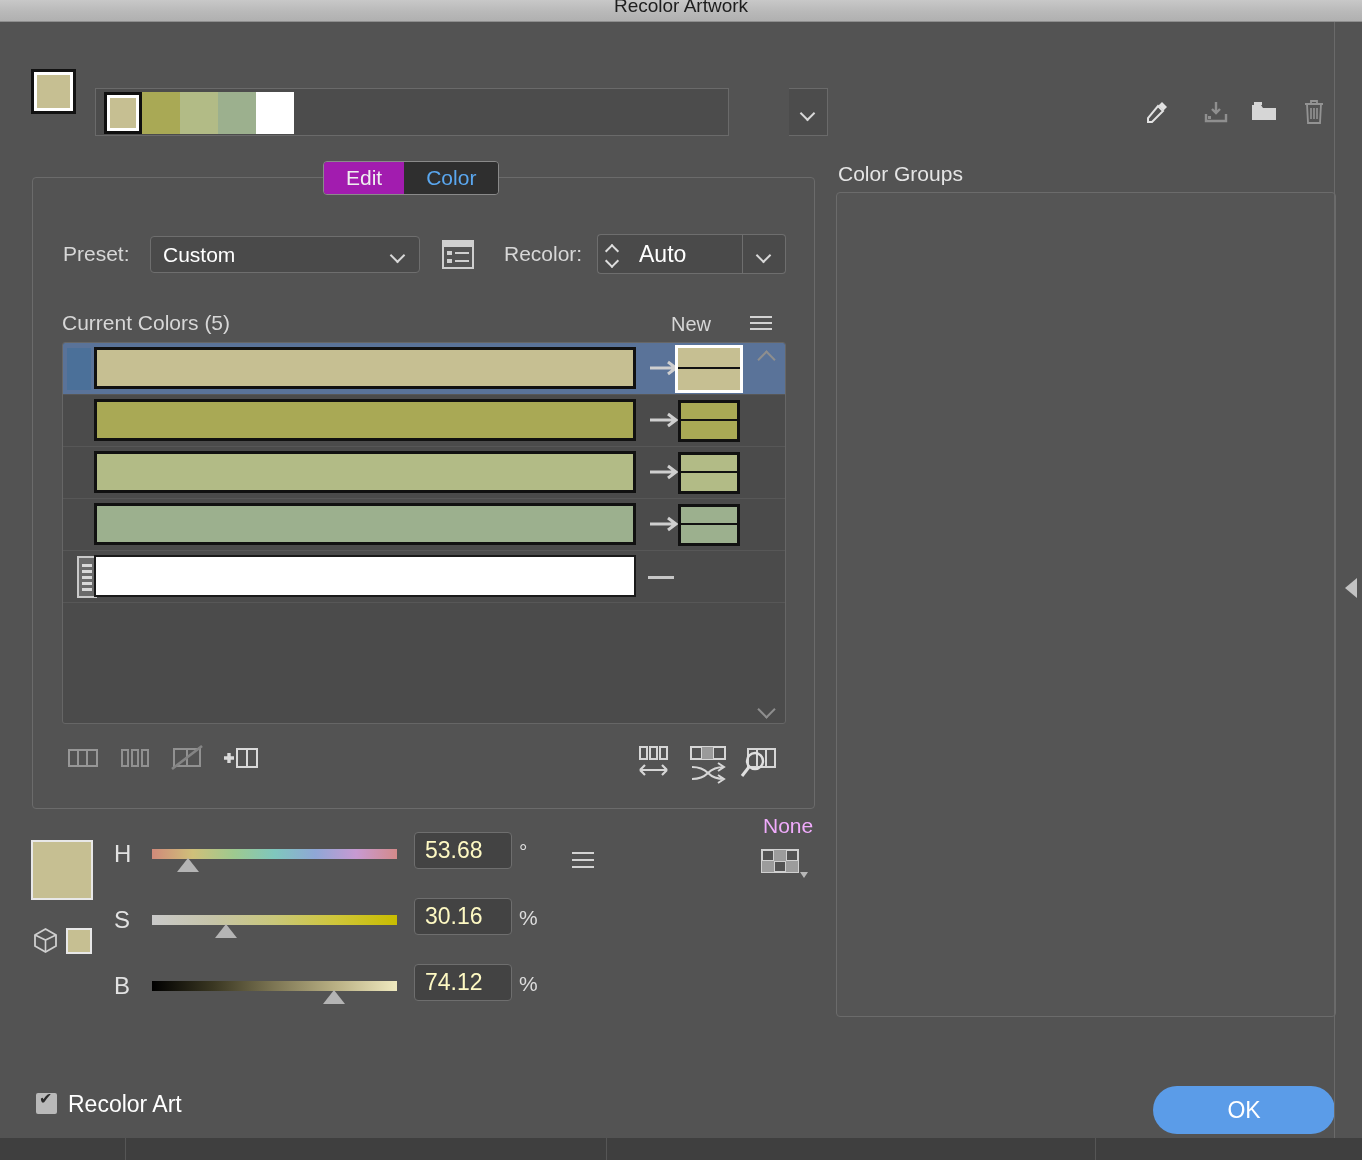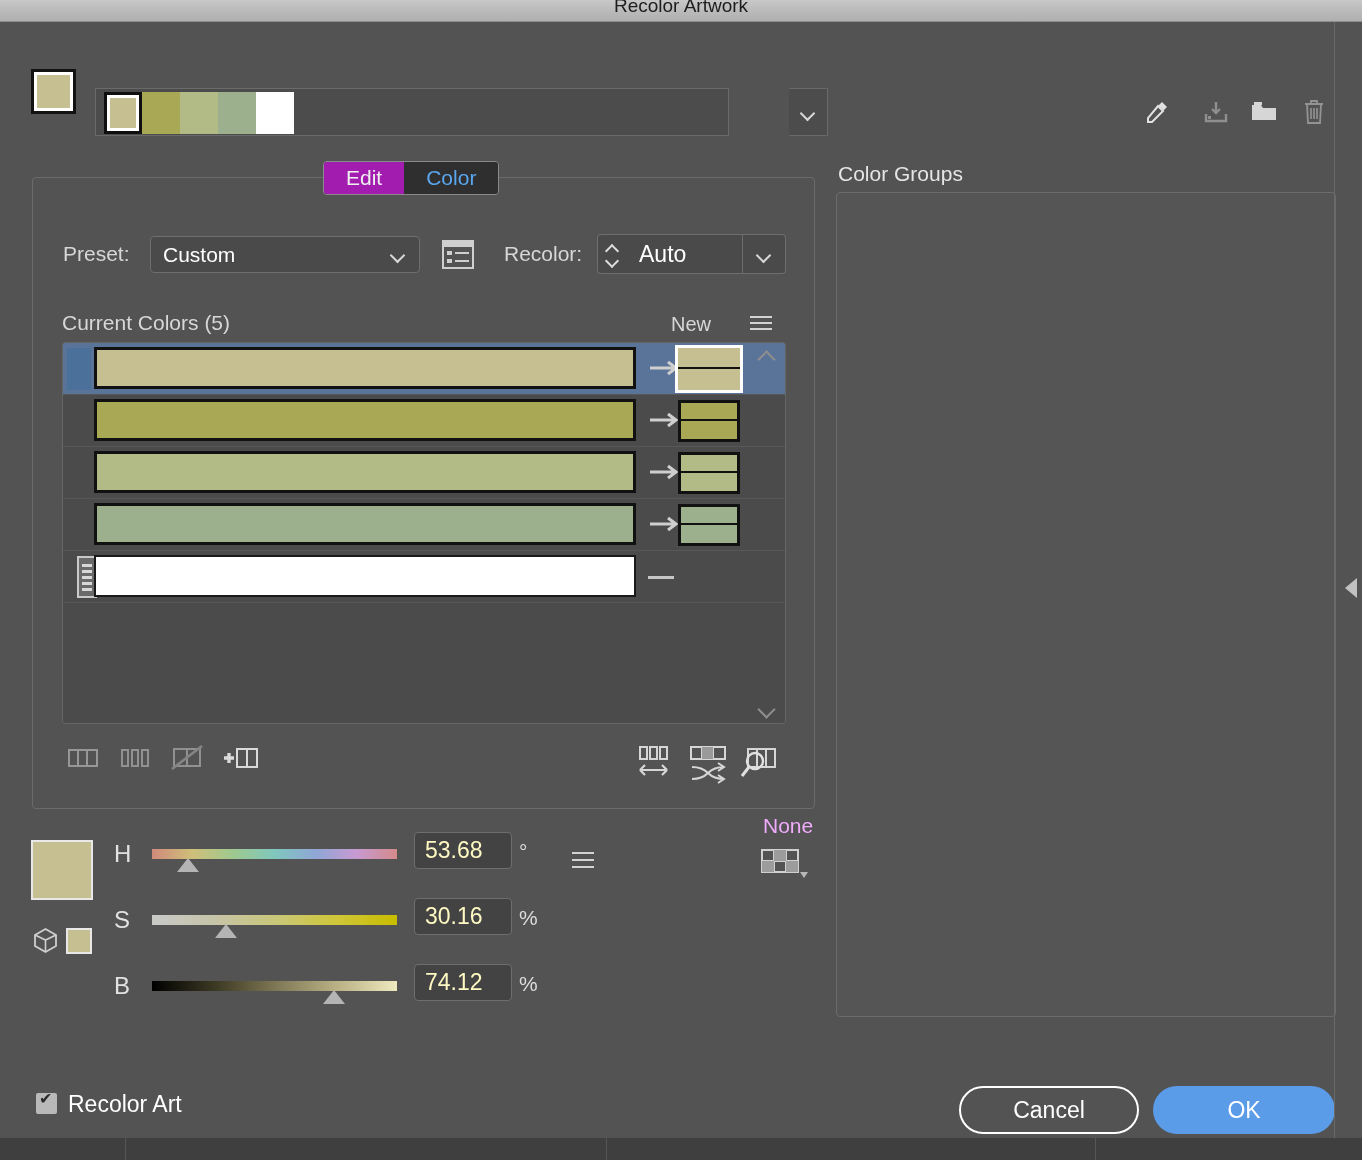--- a/index.html
+++ b/index.html
@@ -542,21 +542,20 @@
       <path d="M14 2 L14 24 M26 2 L26 24 M2 13 L38 13" stroke="#d0d0d0" stroke-width="2"></path>
       <rect x="14" y="2" width="12" height="11" fill="#9c9c9c"></rect>
       <rect x="2" y="13" width="12" height="11" fill="#9c9c9c"></rect>
       <rect x="26" y="13" width="12" height="11" fill="#9c9c9c"></rect>
       <path d="M40 24 L48 24 L44 30 Z" fill="#b8b8b8"></path>
     </svg>
   </div>
 
   <div class="recolor-check"></div>
   <div class="recolor-label">Recolor Art</div>
-  <div class="btn cancel">Cancel</div>
   <div class="btn ok">OK</div>
 
 </div>
 
 <div class="edge-line"></div>
 <div class="edge-arrow"></div>
 
 <div class="bottom-strip">
   <span class="seg" style="left:125px;width:1px;"></span>
   <span class="seg" style="left:606px;width:1px;"></span>

